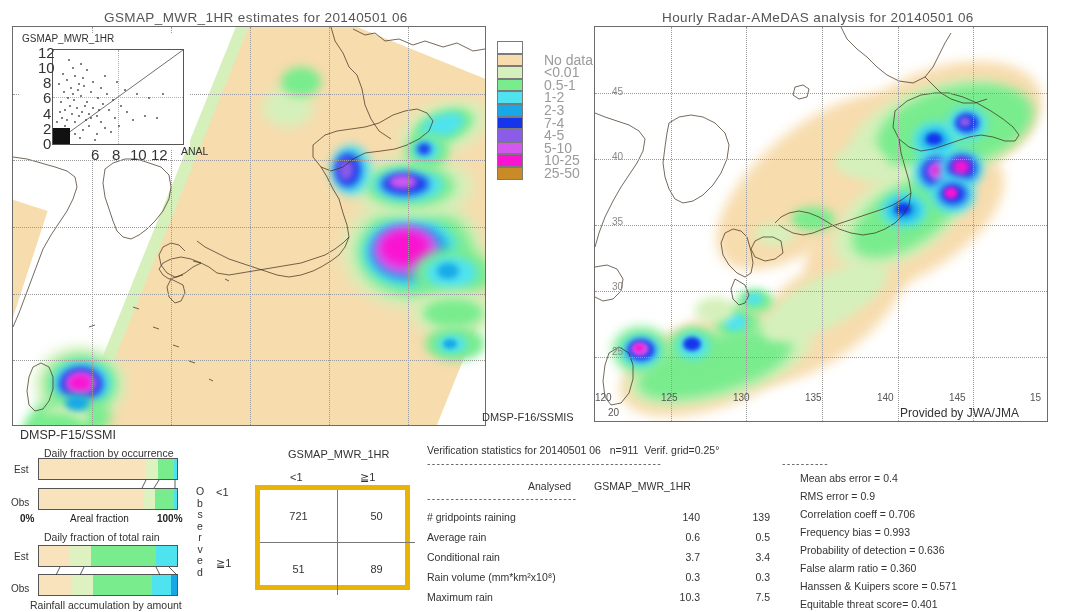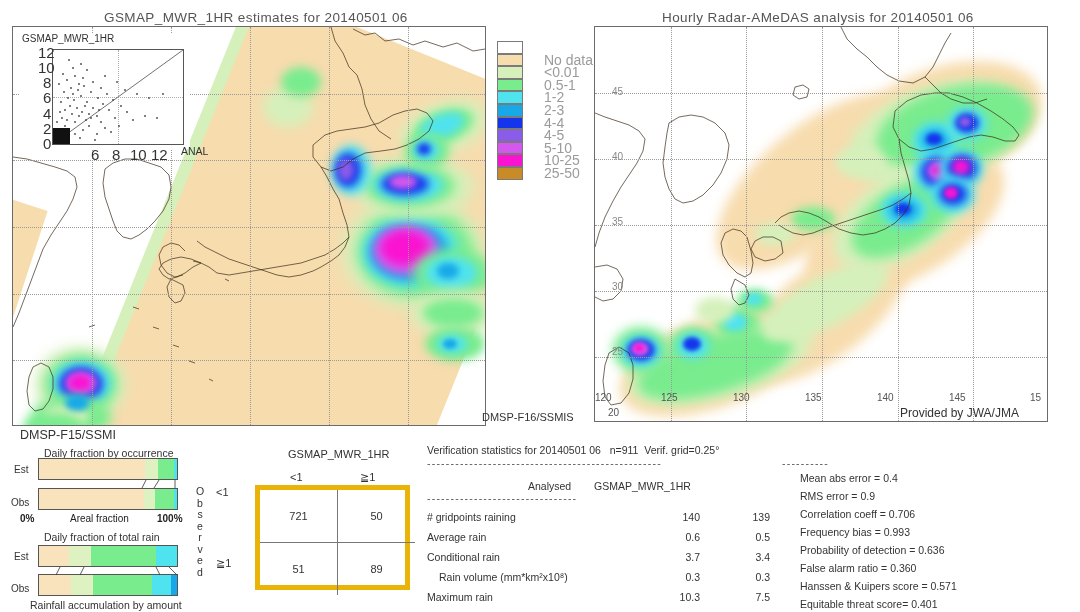--- a/index.html
+++ b/index.html
@@ -269,21 +269,21 @@
     <div style="position: relative;">
       <div class="cbox" style="background: rgb(79, 227, 240);"></div>
       <div class="clab" style="top: 0px;">1-2</div>
     </div>
     <div style="position: relative;">
       <div class="cbox" style="background: rgb(24, 168, 232);"></div>
       <div class="clab" style="top: 0px;">2-3</div>
     </div>
     <div style="position: relative;">
       <div class="cbox" style="background: rgb(20, 53, 236);"></div>
-      <div class="clab" style="top: 0px;">4-4</div>
+      <div class="clab" style="top: 0px;">7-4</div>
     </div>
     <div style="position: relative;">
       <div class="cbox" style="background: rgb(138, 92, 232);"></div>
       <div class="clab" style="top: 0px;">4-5</div>
     </div>
     <div style="position: relative;">
       <div class="cbox" style="background: rgb(213, 88, 238);"></div>
       <div class="clab" style="top: 0px;">5-10</div>
     </div>
     <div style="position: relative;">
@@ -497,21 +497,21 @@
 <div class="num" style="left:730px;top:511px;width:40px;">139</div>
 
 <div class="st" style="left:427px;top:531px;">Average rain</div>
 <div class="num" style="left:660px;top:531px;width:40px;">0.6</div>
 <div class="num" style="left:730px;top:531px;width:40px;">0.5</div>
 
 <div class="st" style="left:427px;top:551px;">Conditional rain</div>
 <div class="num" style="left:660px;top:551px;width:40px;">3.7</div>
 <div class="num" style="left:730px;top:551px;width:40px;">3.4</div>
 
-<div class="st" style="left:427px;top:571px;margin-left:12px;">Rain volume (mm*km²x10⁸)</div>
+<div class="st" style="left:427px;top:571px;">Rain volume (mm*km²x10⁸)</div>
 <div class="num" style="left:660px;top:571px;width:40px;">0.3</div>
 <div class="num" style="left:730px;top:571px;width:40px;">0.3</div>
 
 <div class="st" style="left:427px;top:591px;">Maximum rain</div>
 <div class="num" style="left:660px;top:591px;width:40px;">10.3</div>
 <div class="num" style="left:730px;top:591px;width:40px;">7.5</div>
 
 <div class="dash" style="left:782px;top:457px;color:#555;">----------</div>
 <div class="st" style="left:800px;top:472px;">Mean abs error = 0.4</div>
 <div class="st" style="left:800px;top:490px;">RMS error = 0.9</div>

